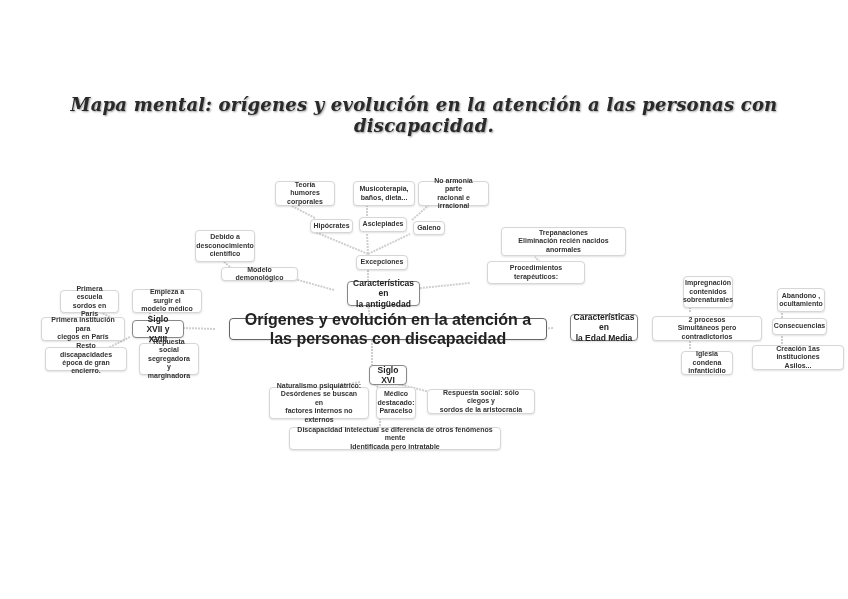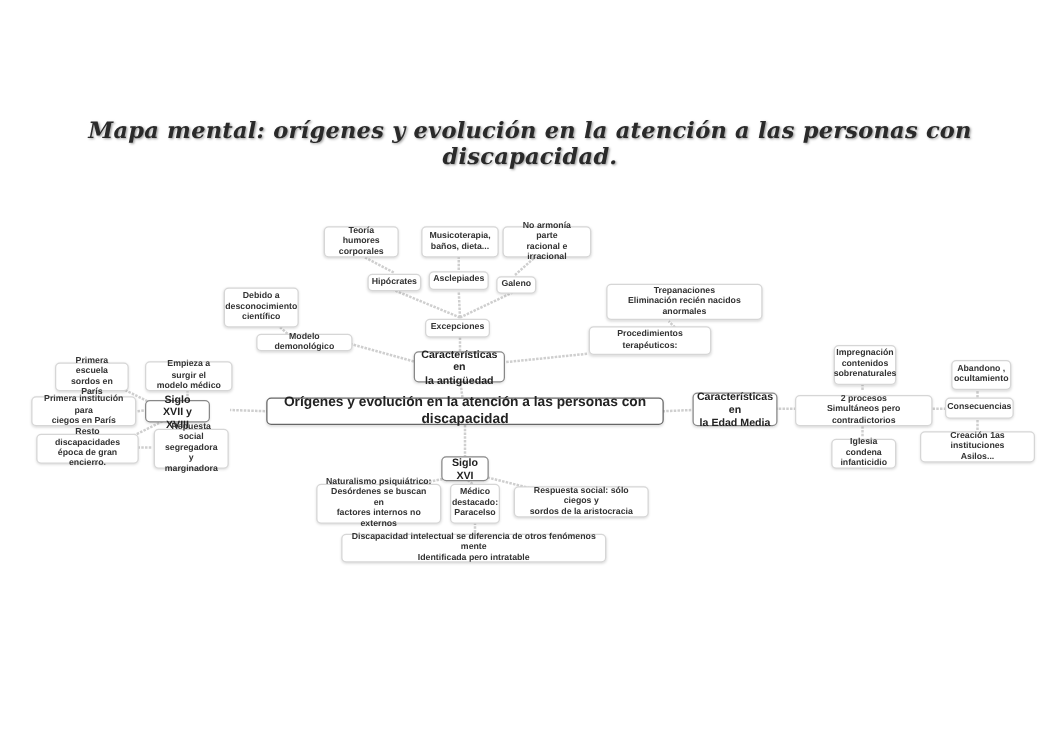--- a/index.html
+++ b/index.html
@@ -11,22 +11,23 @@
     text-shadow: 1px 1px 2px #9a9a9a;
   }
   svg.links { position: absolute; left: 0; top: 0; }
   .node {
     position: absolute; box-sizing: border-box;
     background: #fff; border: 1px solid #d6d6d6; border-radius: 4px;
     box-shadow: 0 1px 2px rgba(0,0,0,0.12);
     display: flex; align-items: center; justify-content: center; text-align: center;
     font-size: 7px; font-weight: bold; color: #333; line-height: 1.2; white-space: pre-line;
     padding: 1px 6px;
+    margin-left: 16px;
   }
-  .node.main { border: 1.5px solid #666; font-size: 11px; color: #222; border-radius: 4px; }
+  .node.main { border: 1.5px solid #666; font-size: 16px; color: #222; border-radius: 4px; }
   .node.branch { border: 1.5px solid #888; font-size: 8.5px; color: #222; }
   .node.sub { font-size: 7px; }
 </style>
 </head>
 <body>
 
 <div class="title">Mapa mental: orígenes y evolución en la atención a las personas con discapacidad.</div>
 
 <svg class="links" width="848" height="599">
   <g stroke="#cfcfcf" stroke-width="2" fill="none" stroke-dasharray="2,1">

